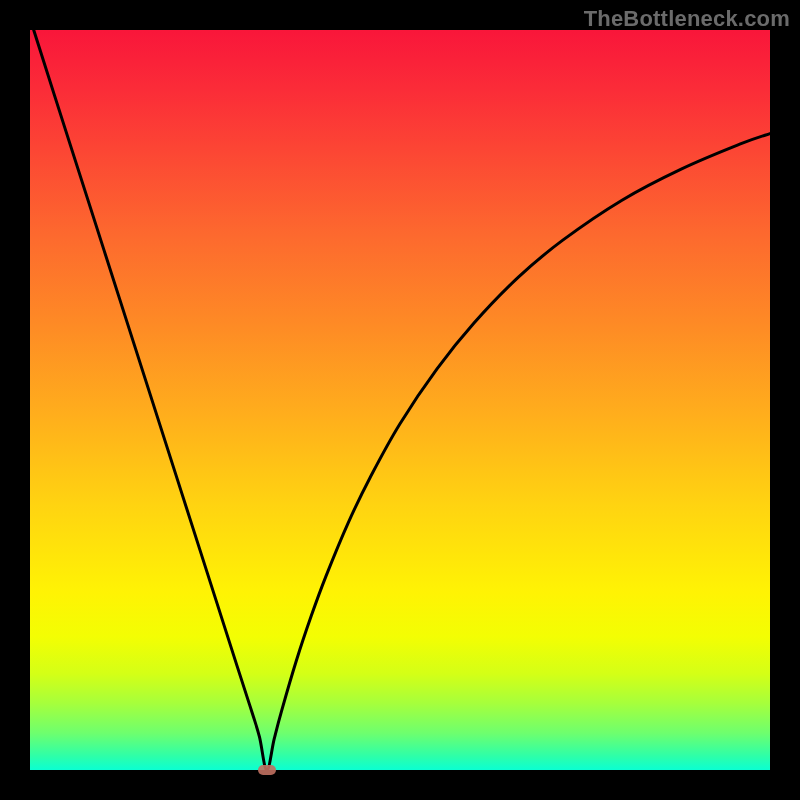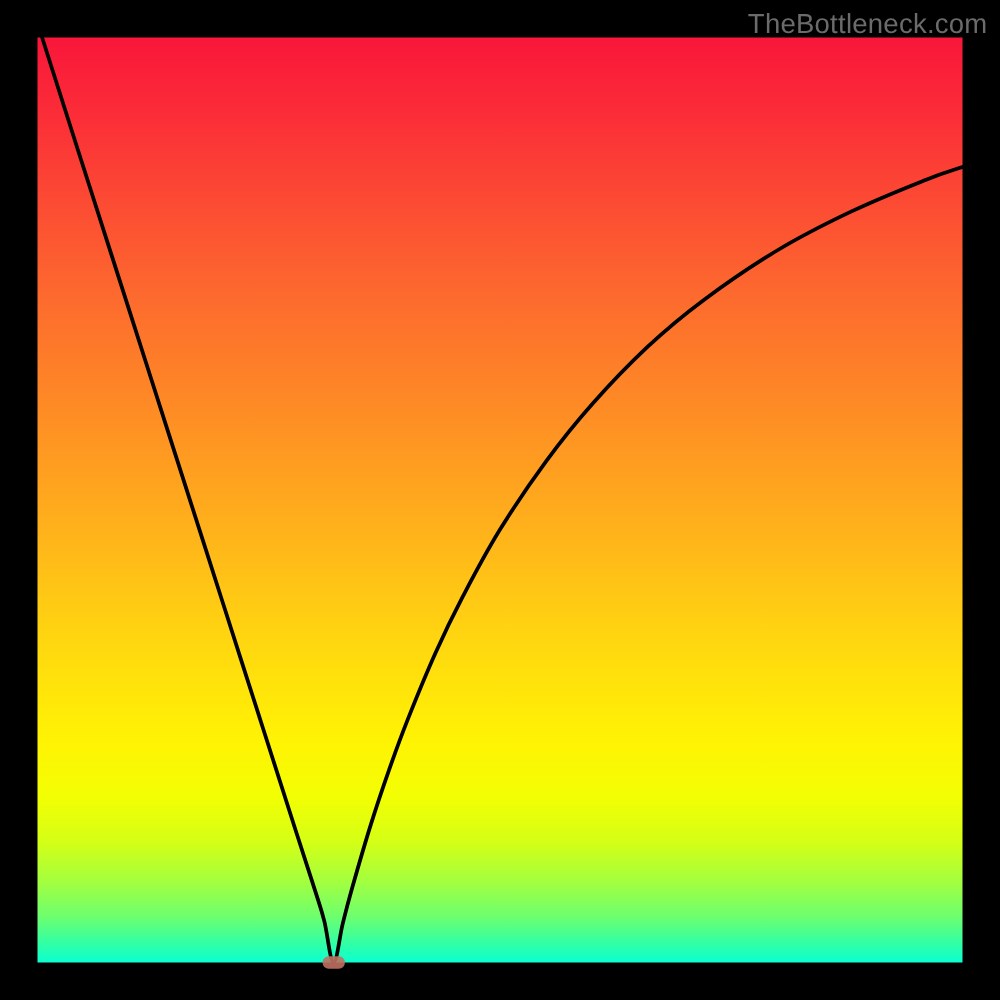--- a/index.html
+++ b/index.html
@@ -43,21 +43,21 @@
       #30ffa6 98%,
       #0bffd2 100%
     );
   }
   .watermark {
     position: absolute;
     top: 6px;
     right: 10px;
     color: #6b6b6b;
     font-size: 22px;
-    font-weight: 400;
+    font-weight: 700;
     letter-spacing: 0.2px;
     user-select: none;
   }
   svg.curve {
     position: absolute;
     left: 0;
     top: 0;
     width: 740px;
     height: 740px;
     overflow: visible;

